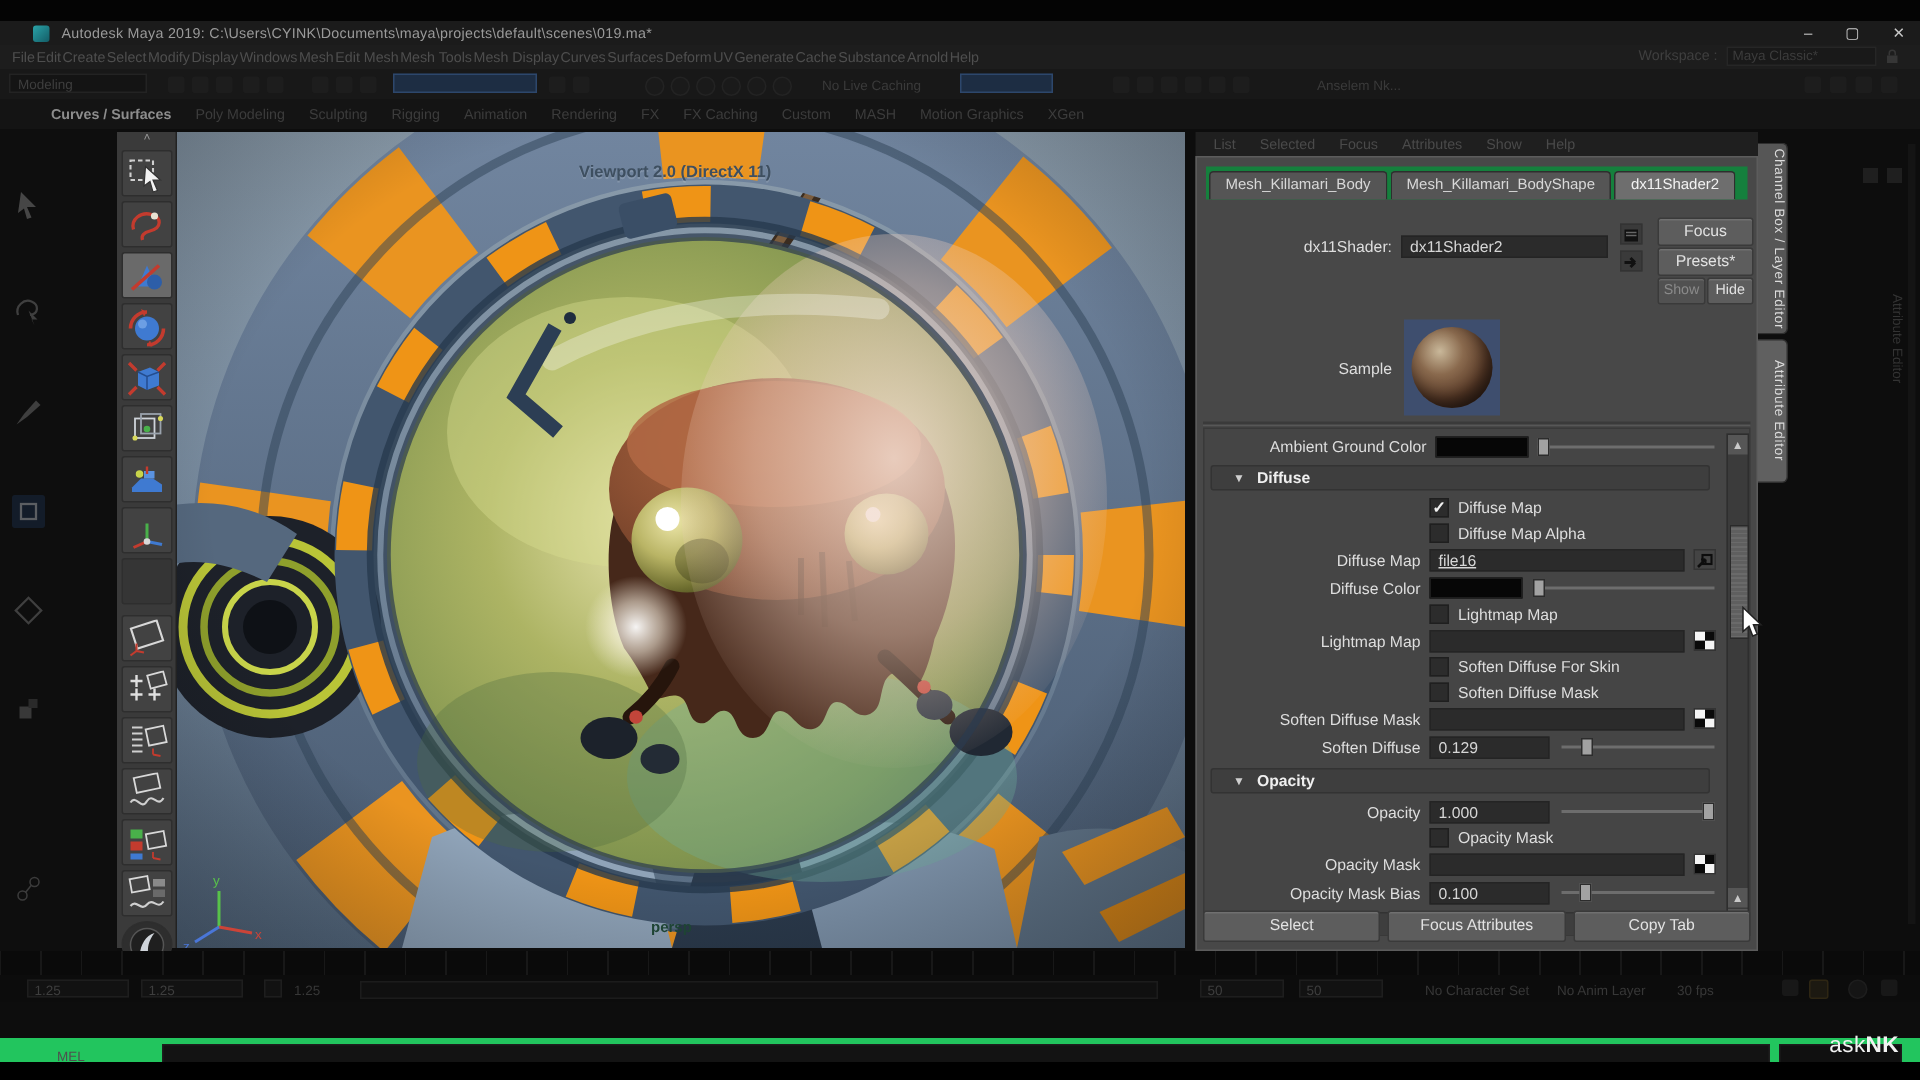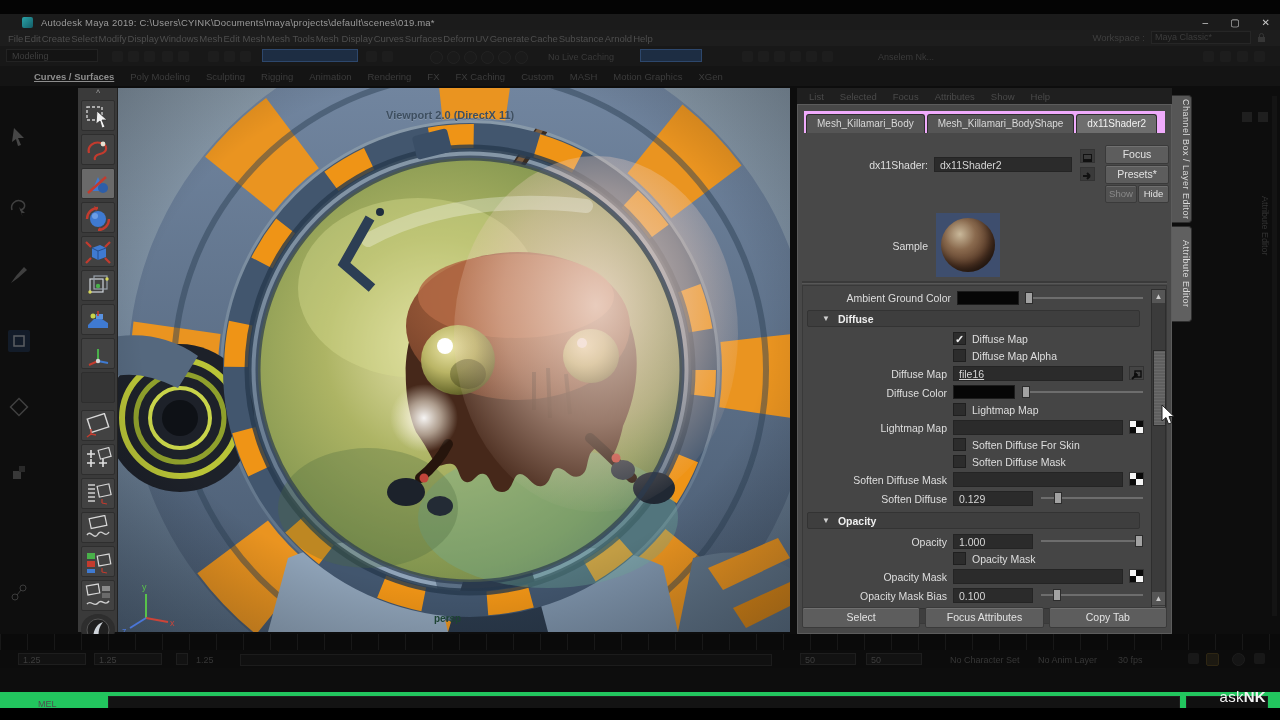--- a/index.html
+++ b/index.html
@@ -19,21 +19,21 @@
   .workspace{position:absolute;right:14px;top:31px;display:flex;align-items:center;gap:6px;}
   .workspace .lbl{font-size:9.5px;color:#3f3f3f;}
   .workspace .dd{width:92px;height:11px;background:#191919;border:1px solid #262626;font-size:9px;color:#3c3c3c;padding:0 3px;line-height:11px;}
   .toolbar{left:0;top:46px;width:1280px;height:20px;background:#181818;}
   .tb-box{position:absolute;top:3px;height:13px;background:#141414;border:1px solid #232323;font-size:9px;color:#3e3e3e;line-height:13px;padding:0 5px;box-sizing:border-box;}
   .tb-ico{position:absolute;top:5px;width:11px;height:11px;background:#232323;border-radius:2px;opacity:.55;}
   .tb-circ{border-radius:50%;background:#1d1d1d;border:1px solid #2c2c2c;}
   .tb-blue{background:rgba(35,70,120,.45);border:1px solid rgba(70,110,170,.4);}
   .shelf{left:0;top:66px;width:1280px;height:20px;background:#141414;display:flex;align-items:center;gap:16px;padding-left:34px;box-sizing:border-box;}
   .shelf span{font-size:9.5px;color:#3c3c3c;white-space:nowrap;}
-  .shelf span.on{color:#8d8d8d;font-weight:bold;text-decoration:underline;}
+  .shelf span.on{color:#8d8d8d;font-weight:bold;}
 
   
   .dimtools{left:0;top:86px;width:78px;height:548px;background:#0e0e0e;}
   .dimico{position:absolute;left:8px;width:22px;height:22px;opacity:.4;}
   .dimico svg{width:22px;height:22px;}
   .dim-active{background:rgba(40,80,140,.55);border-radius:2px;}
 
   
   .toolbox{left:78px;top:88px;width:40px;height:544px;background:#3a3a3a;border-right:1px solid #222;box-sizing:border-box;}
   .tool{position:absolute;left:3px;width:34px;height:31px;background:#424242;border:1px solid #2e2e2e;border-radius:2px;box-sizing:border-box;display:flex;align-items:center;justify-content:center;}
@@ -44,21 +44,21 @@
   
   .viewport{left:118px;top:88px;width:672px;height:544px;overflow:hidden;}
   .vp-hud{position:absolute;left:268px;top:21px;font-size:11px;font-weight:bold;color:#3e4f60;text-shadow:0 1px 0 rgba(255,255,255,.15);}
   .vp-cam{position:absolute;left:316px;top:525px;font-size:10px;font-weight:bold;color:#1e4434;}
 
   
   .ae{left:797px;top:88px;width:375px;height:546px;background:#1f1f1f;}
   .ae-menu{position:absolute;left:0;top:0;width:375px;height:16px;display:flex;gap:16px;padding-left:12px;box-sizing:border-box;align-items:center;}
   .ae-menu span{font-size:9.5px;color:#4a4a4a;}
   .ae-body{position:absolute;left:0;top:16px;width:375px;height:530px;background:#484848;border:1px solid #5c5c5c;box-sizing:border-box;}
-  .ae-tabs{position:absolute;left:6px;top:6px;right:6px;height:22px;background:#f0abfc;display:flex;align-items:flex-end;gap:2px;padding:2px 2px 0 2px;box-sizing:border-box;}
+  .ae-tabs{position:absolute;left:6px;top:6px;right:6px;height:22px;background:#15803d;display:flex;align-items:flex-end;gap:2px;padding:2px 2px 0 2px;box-sizing:border-box;}
   .ae-tab{height:18px;background:#555;color:#d8d8d8;font-size:10px;line-height:18px;padding:0 10px;border:1px solid #2e2e2e;border-bottom:none;border-radius:3px 3px 0 0;white-space:nowrap;}
   .ae-tab.active{background:#6e6e6e;color:#f2f2f2;}
   .ae-label{font-size:10.5px;color:#dedede;text-align:right;}
   .ae-field{background:#2b2b2b;border:1px solid #242424;color:#d6d6d6;font-size:10.5px;padding:0 5px;height:15px;line-height:15px;box-sizing:border-box;}
   .ae-btn{background:#5d5d5d;border:1px solid #3a3a3a;border-radius:2px;color:#e2e2e2;font-size:10.5px;text-align:center;box-shadow:inset 0 1px 0 rgba(255,255,255,.12);}
   .ae-btn.dis{color:#8a8a8a;background:#515151;}
   .swatch{background:#060606;border:1px solid #1c1c1c;box-sizing:border-box;}
   .slider{position:absolute;height:13px;}
   .slider .track{position:absolute;left:0;right:0;top:6px;height:2px;background:#6d6d6d;}
   .slider .knob{position:absolute;top:1px;width:8px;height:12px;background:#a2a2a2;border:1px solid #2c2c2c;box-sizing:border-box;}

